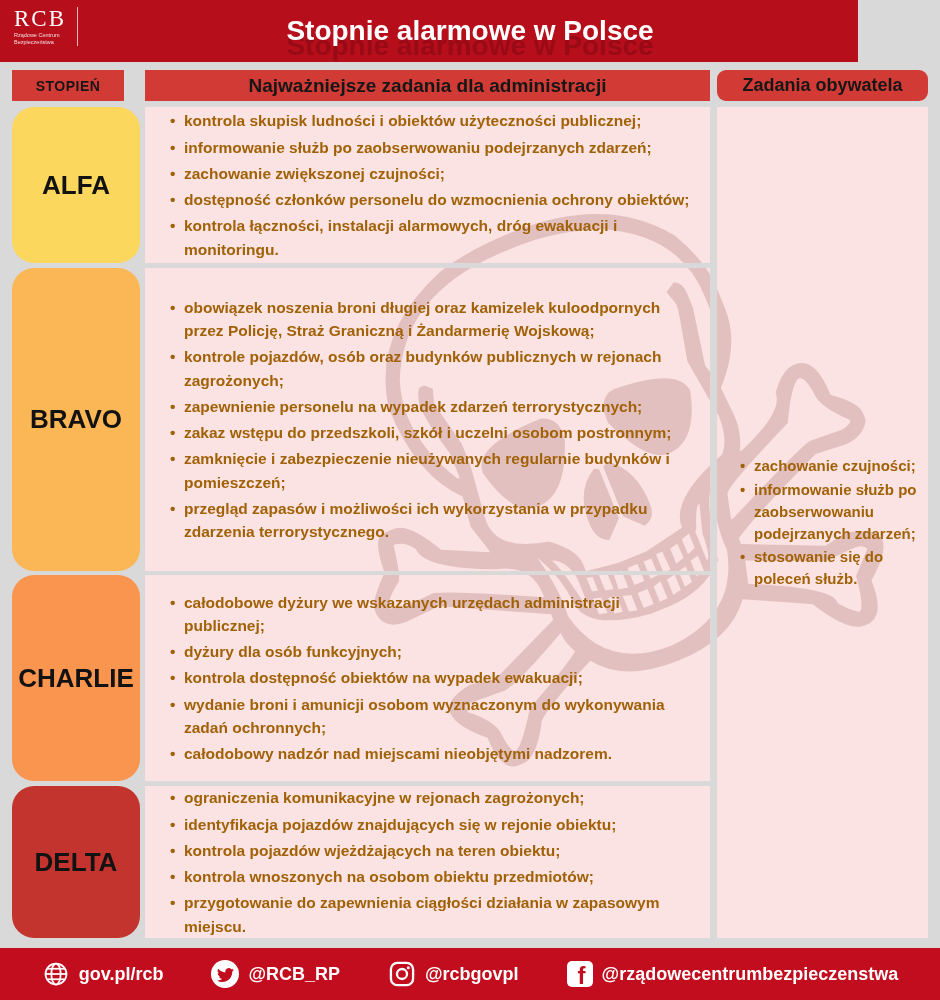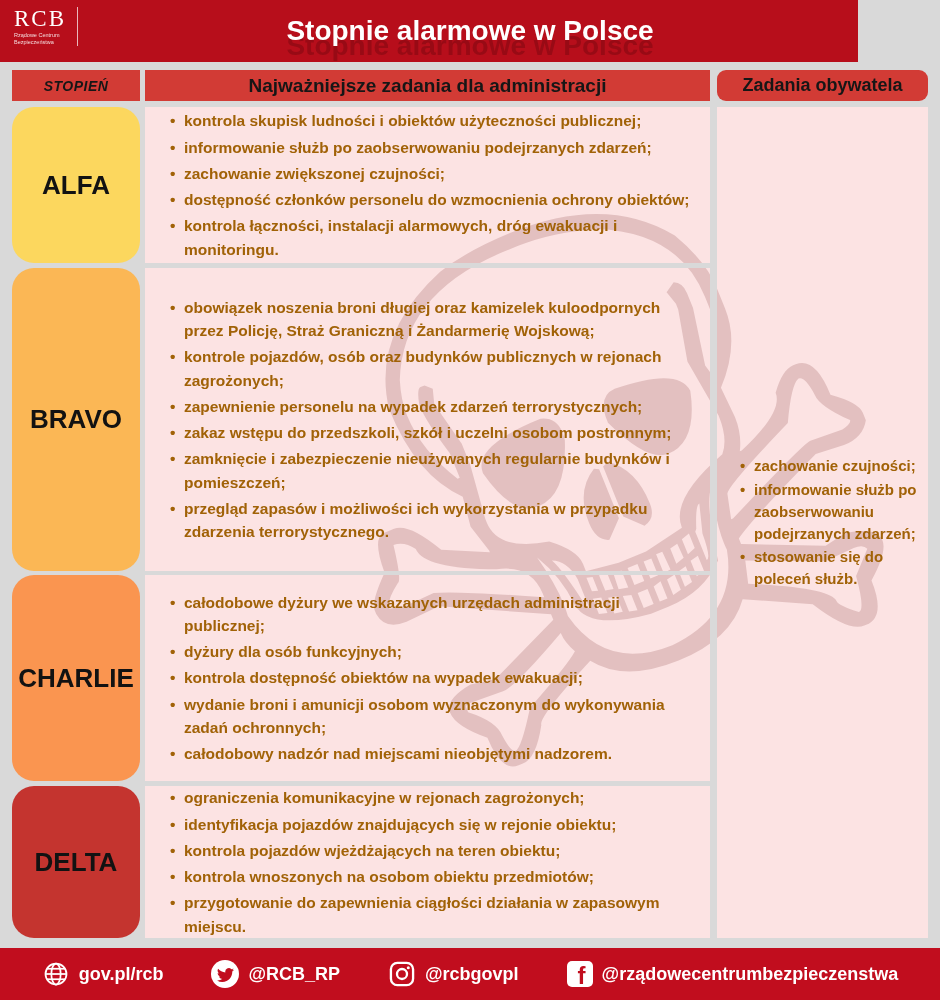--- a/index.html
+++ b/index.html
@@ -11,21 +11,21 @@
   .logo { position:absolute; left:14px; top:7px; display:flex; align-items:stretch; color:#fff; }
   .logo-text { font-family:"Liberation Serif", serif; font-size:23px; letter-spacing:2px; line-height:1.05; }
   .logo-caption { font-size:5.5px; line-height:1.25; width:56px; opacity:.85; margin-top:1px; }
   .logo-rule { width:1px; background:rgba(255,255,255,.7); margin-left:7px; }
   .title { position:absolute; left:0; top:0; width:940px; height:62px; display:flex; align-items:center; justify-content:center;
            color:#fff; font-size:28px; font-weight:bold; text-shadow:0 15px 0 rgba(60,0,5,.25); }
 
   
   .th { position:absolute; top:70px; height:31px; background:#d23b35; color:#161616; font-weight:bold;
         display:flex; align-items:center; justify-content:center; }
-  .th-level   { left:12px;  width:128px; font-size:14px; letter-spacing:.5px;font-style:italic; }
+  .th-level   { left:12px;  width:112px; font-size:14px; letter-spacing:.5px; }
   .th-admin   { left:145px; width:565px; font-size:19px; }
   .th-citizen { left:717px; width:211px; font-size:18px;border-radius:9px; }
 
   
   .level-cell { position:absolute; left:12px; width:128px; display:flex; align-items:center; justify-content:center;
                 color:#121212; font-size:26px; font-weight:600; z-index:3;border-radius:22px; }
   .lv-alfa    { top:107px; height:156px; }
   .lv-bravo   { top:268px; height:303px; }
   .lv-charlie { top:575px; height:206px; }
   .lv-delta   { top:786px; height:152px; }

